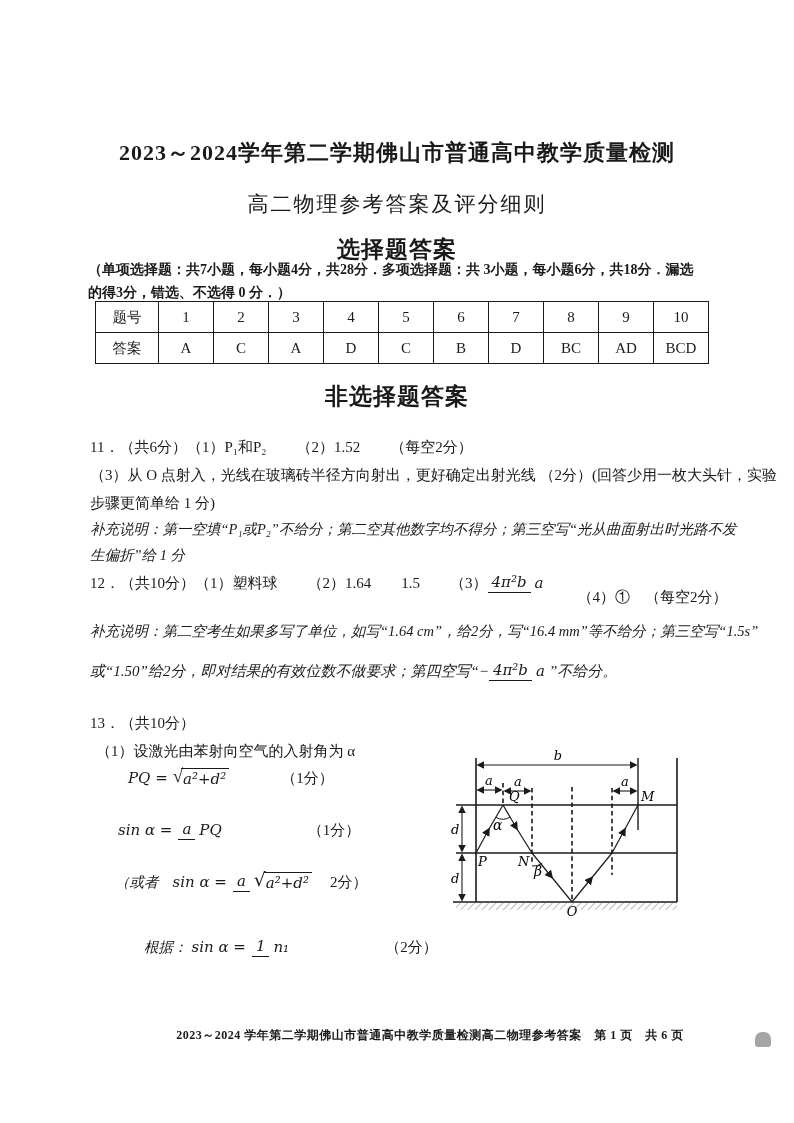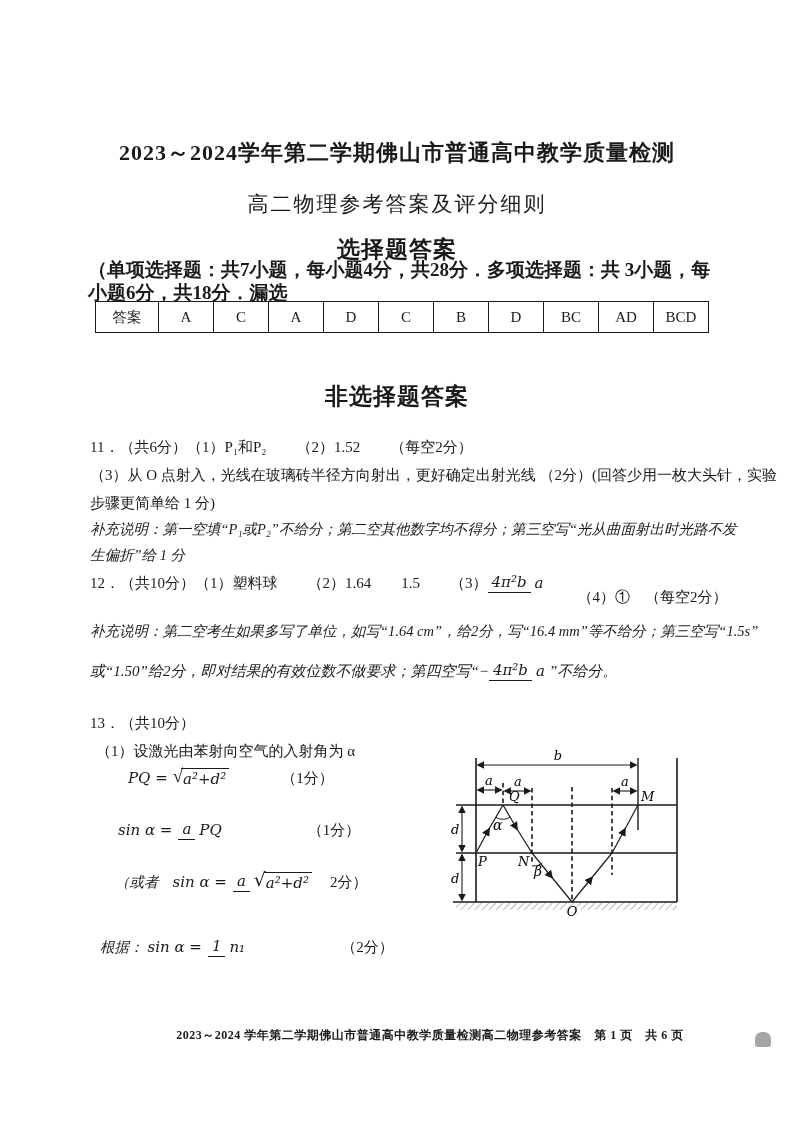--- a/index.html
+++ b/index.html
@@ -5,21 +5,21 @@
   html,body{margin:0;padding:0;background:#e8e8e8;}
   .page{position:relative;width:794px;height:1123px;background:#ffffff;overflow:hidden;
         font-family:"Liberation Serif","DejaVu Serif",serif;color:#1a1a1a;}
   .abs{position:absolute;}
   .center{left:0;width:100%;text-align:center;}
   .title{top:138px;font-size:22px;font-weight:bold;letter-spacing:1px;}
   .subtitle{top:190px;font-size:21px;font-family:"Liberation Sans","DejaVu Sans",sans-serif;font-weight:500;letter-spacing:2px;}
   .sec-heading{font-size:23px;font-weight:bold;font-family:"Liberation Sans","DejaVu Sans",sans-serif;letter-spacing:1px;}
   .h-choice{top:234px;}
   .h-non{top:381px;}
-  .bold-note{left:88px;width:630px;font-size:19px;font-weight:bold;line-height:23px;}
+  .bold-note{left:88px;width:630px;font-size:14px;font-weight:bold;line-height:23px;}
   .note-l1{top:258px;}
   .note-l2{top:281px;}
   table.answers{position:absolute;left:95px;top:301px;border-collapse:collapse;table-layout:fixed;}
   table.answers td{border:1.4px solid #1a1a1a;text-align:center;font-size:15px;
         height:30px;padding:0;width:54px;}
   table.answers td.hd{width:62px;font-size:14.5px;}
   .bodyline{font-size:15px;line-height:1.3;white-space:nowrap;}
   .kai{font-style:italic;font-size:14.5px;}
   .math{font-style:italic;font-family:"DejaVu Serif",serif;}
   .formula-row{display:flex;align-items:center;font-size:15px;white-space:nowrap;}
@@ -40,23 +40,37 @@
 </head>
 <body>
 
 <div class="page">
 
   <div class="abs center title">2023～2024学年第二学期佛山市普通高中教学质量检测</div>
   <div class="abs center subtitle">高二物理参考答案及评分细则</div>
 
   <div class="abs center sec-heading h-choice">选择题答案</div>
   <div class="abs bold-note note-l1">（单项选择题：共7小题，每小题4分，共28分．多项选择题：共 3小题，每小题6分，共18分．漏选</div>
+  <div class="abs bold-note note-l2">的得3分，错选、不选得 0 分．）</div>
 
   <table class="answers">
     <tbody>
+        <tr>
+      <td class="hd">题号</td>
+      <td>1</td>
+      <td>2</td>
+      <td>3</td>
+      <td>4</td>
+      <td>5</td>
+      <td>6</td>
+      <td>7</td>
+      <td>8</td>
+      <td>9</td>
+      <td>10</td>
+    </tr>
     <tr>
       <td class="hd">答案</td>
       <td>A</td>
       <td>C</td>
       <td>A</td>
       <td>D</td>
       <td>C</td>
       <td>B</td>
       <td>D</td>
       <td>BC</td>
@@ -120,21 +134,21 @@
       <span class="num">a</span>
       <span class="den"><span class="sqrt">
             <span class="rsign">√</span>
             <span class="rbody math">a²+d²</span>
           </span></span>
     </span>
     <span class="score" style="margin-left:14px;">2分）</span>
   </div>
 
   <div class="abs formula-row" style="left:100px;top:925px;height:44px;">
-    <span class="kai" style="font-style:italic;">根据：</span>
+    <span class="kai" style="font-style:italic;margin-left:44px;">根据：</span>
     <span class="math" style="margin-left:4px;">sin α =</span>
     <span class="frac math" style="margin-left:6px;">
       <span class="num">1</span>
       <span class="den">n₁</span>
     </span>
     <span class="score" style="margin-left:92px;">（2分）</span>
   </div>
 
   <svg class="abs" style="left:448px;top:738px;" width="280" height="200" viewBox="0 0 280 200">
     <defs>

